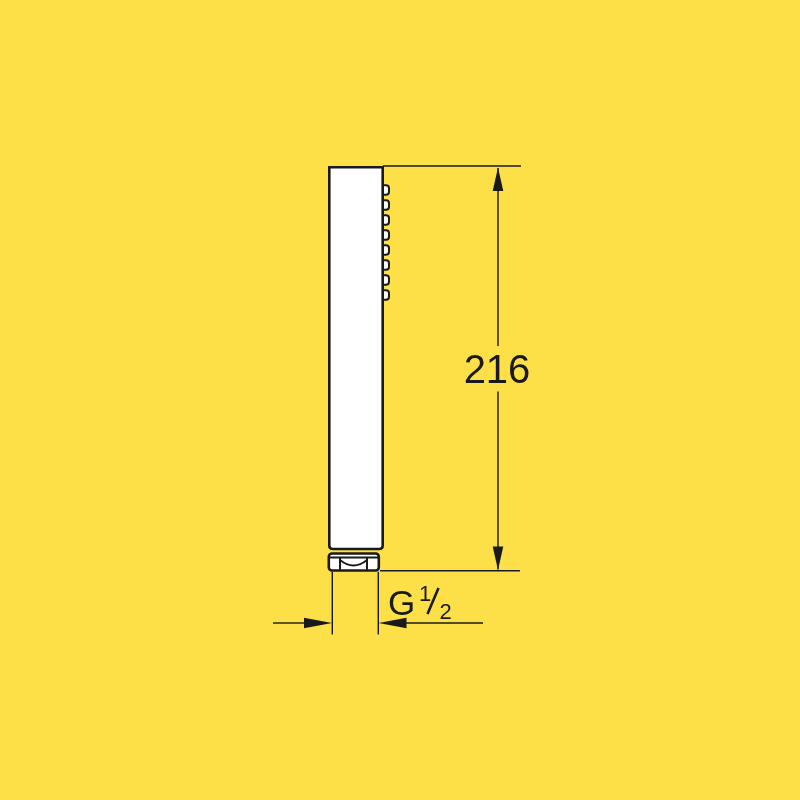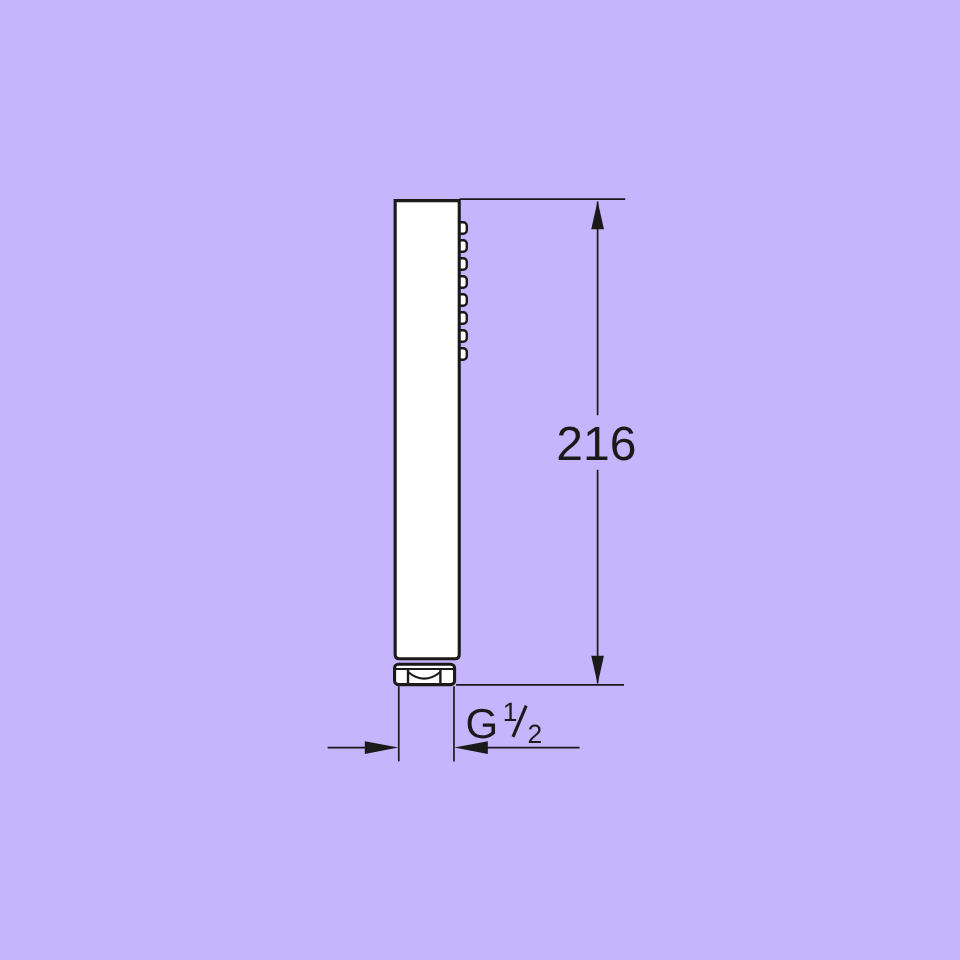--- a/index.html
+++ b/index.html
@@ -4,21 +4,21 @@
 <style>
   html, body {
     margin: 0;
     padding: 0;
     background: #ffffff;
   }
   .canvas {
     position: relative;
     width: 800px;
     height: 800px;
-    background: #c4b5fd;
+    background: #fde047;
     overflow: hidden;
   }
   svg {
     display: block;
   }
   .dim-text {
     font-family: "Liberation Sans", "DejaVu Sans", sans-serif;
     fill: #1a1a1a;
   }
 </style>

